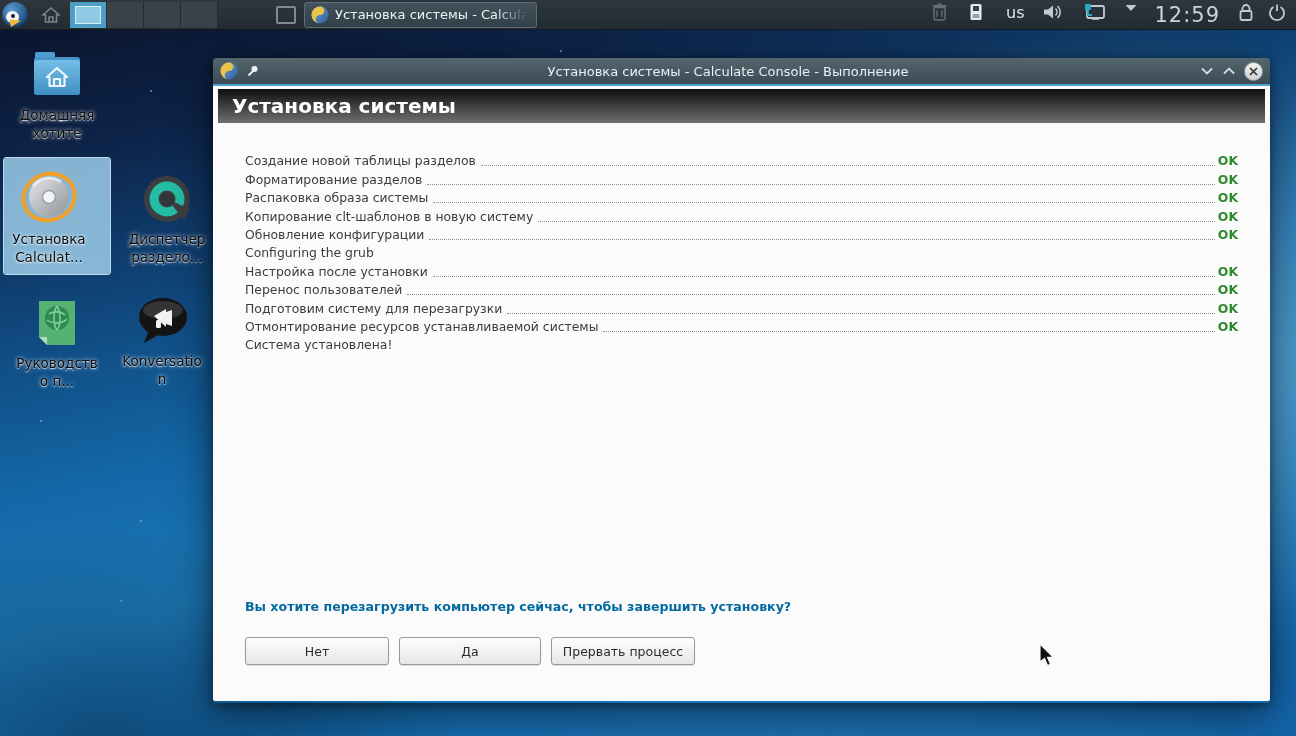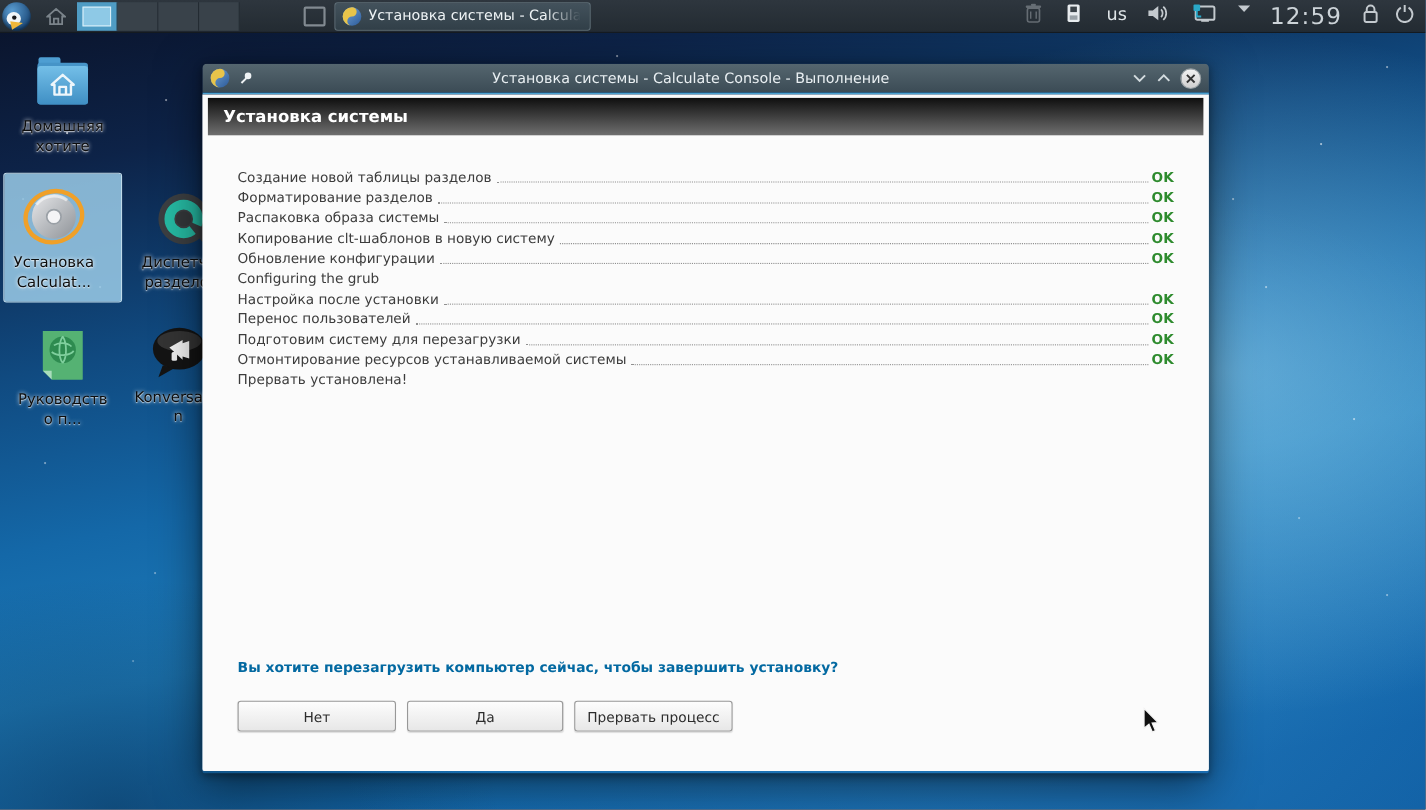--- a/index.html
+++ b/index.html
@@ -53,33 +53,33 @@
   .clock { font-size:21px; color:#ccd3d8; margin:0 10px 0 8px; letter-spacing:1px; }
 
   
   .desk-icon { position:absolute; z-index:5; width:106px; text-align:center; cursor:default; }
   .desk-icon .glyph { display:flex; justify-content:center; }
   .desk-icon .lbl { margin-top:6px; font-size:13.5px; line-height:18px; color:#0d0d0d;
     text-shadow:0 0 4px rgba(255,255,255,.95), 0 1px 1px rgba(255,255,255,.7); }
   .desk-icon.selected { background:rgba(155,205,233,.85); border-radius:2px; outline:1px solid rgba(210,236,248,.9); }
 
   
-  .window { position:absolute; left:184px; top:58px; width:915px; height:645px; z-index:20;
+  .window { position:absolute; left:213px; top:58px; width:1057px; height:645px; z-index:20;
     border-radius:4px 4px 2px 2px; box-shadow:0 10px 42px rgba(0,0,0,.55), 0 2px 8px rgba(0,0,0,.4); }
   .titlebar { height:28px; border-radius:4px 4px 0 0; display:flex; align-items:center; padding:0 7px;
     background:linear-gradient(#55666f,#3b4b55); border-bottom:2px solid #4ba2d0; }
   .titlebar .app-orb { flex:0 0 18px; }
   .pin-btn { margin-left:8px; color:#e9eef1; display:flex; }
   .title-text { flex:1; text-align:center; font-size:13px; color:#e9eff2; white-space:nowrap; overflow:hidden; }
   .tb-btn { width:22px; height:22px; display:flex; align-items:center; justify-content:center; color:#d2dade; }
   .close-btn { width:19px; height:19px; margin-left:4px; border-radius:50%;
     background:linear-gradient(#f2f2f2,#cfcfcf); border:1px solid #9aa2a6; display:flex; align-items:center; justify-content:center; color:#333; }
   .win-body { height:615px; background:#fbfbfb; border-radius:0 0 2px 2px; padding:3px 5px 0 5px; display:flex; flex-direction:column; }
   .win-header { height:34px; flex:0 0 34px; background:linear-gradient(#0f0f0f,#6f6f6f);
-    color:#fff; font-size:15px; font-weight:bold; display:flex; align-items:center; padding-left:14px; }
+    color:#fff; font-size:20px; font-weight:bold; display:flex; align-items:center; padding-left:14px; }
   .steps { margin-top:28px; padding:0 27px 0 27px; }
   .step-row { display:flex; align-items:flex-end; height:18.4px; font-size:12.4px; color:#3c3c3c; }
   .step-label { white-space:nowrap; line-height:17px; }
   .leader { flex:1; border-bottom:1.7px dotted #8f8f8f; margin:0 3px 3px 5px; }
   .step-status { font-weight:600; color:#2e8b2e; line-height:17px; min-width:20px; text-align:center; }
   .bottom-block { margin-top:auto; padding:0 0 36px 27px; }
   .question { font-size:12.6px; font-weight:bold; color:#0369a1; margin-bottom:23px; }
   .btn-row { display:flex; gap:10px; }
   .btn { height:28px; border:1px solid #989898; border-radius:3px; font-size:12.5px; color:#2c2c2c;
     background:linear-gradient(#fdfdfd,#e7e7e7); box-shadow:0 1px 1px rgba(0,0,0,.12);
@@ -352,21 +352,21 @@
         <span class="step-label">Подготовим систему для перезагрузки</span>
         <span class="leader"></span>
         <span class="step-status">OK</span>
       </div>
       <div class="step-row">
         <span class="step-label">Отмонтирование ресурсов устанавливаемой системы</span>
         <span class="leader"></span>
         <span class="step-status">OK</span>
       </div>
       <div class="step-row plain">
-        <span class="step-label">Прервать установлена!</span>
+        <span class="step-label">Система установлена!</span>
 
       </div>
     </div>
 
     <div class="bottom-block">
       <div class="question">Вы хотите перезагрузить компьютер сейчас, чтобы завершить установку?</div>
       <div class="btn-row">
         <button class="btn btn-no">Нет</button>
         <button class="btn btn-yes">Да</button>
         <button class="btn btn-abort">Прервать процесс</button>

